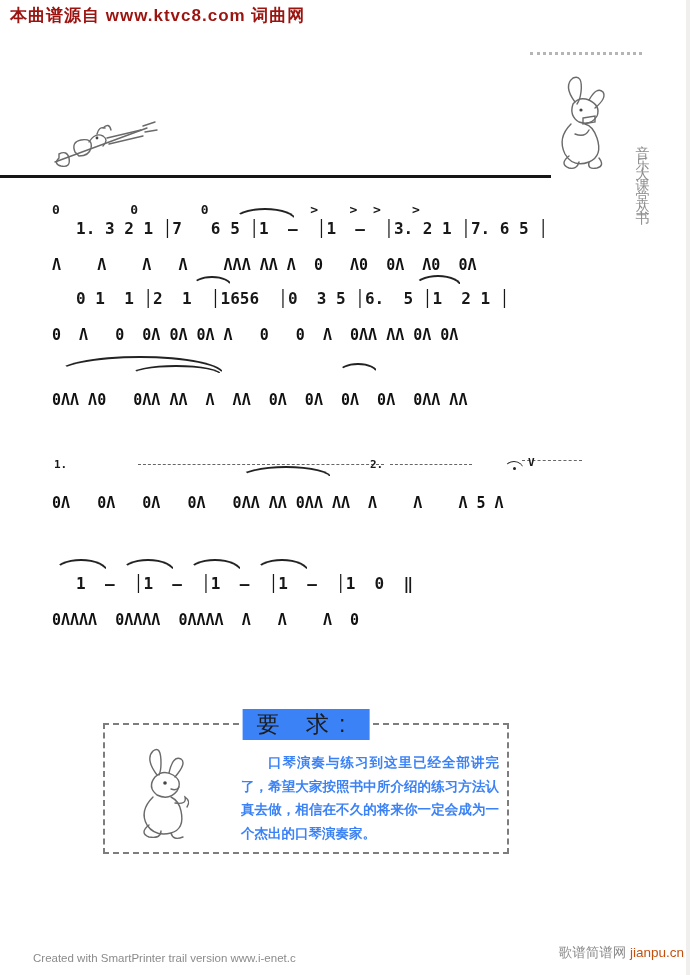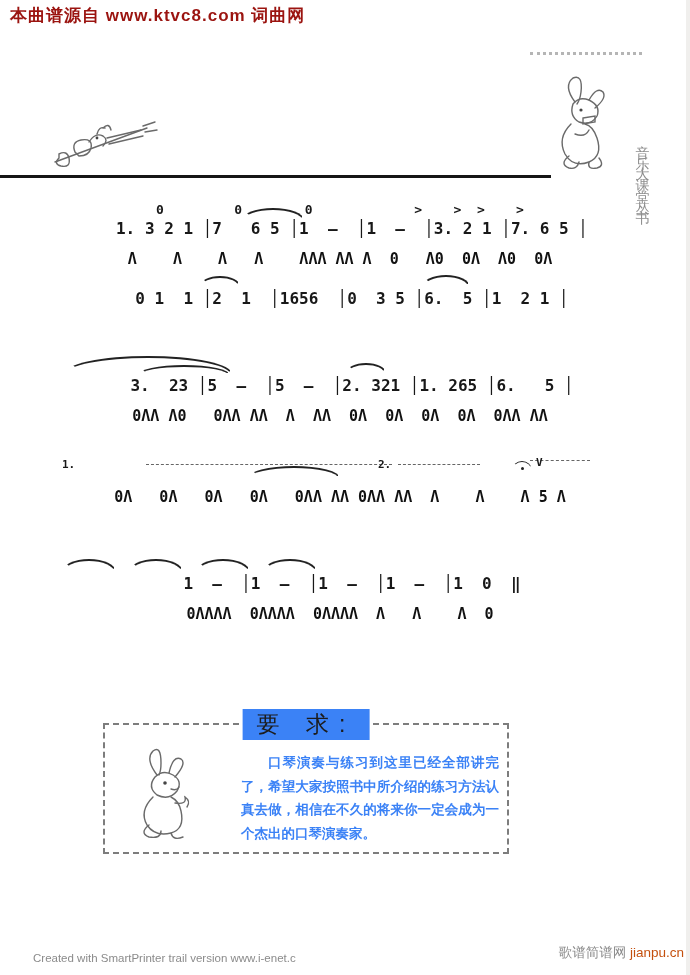--- a/index.html
+++ b/index.html
@@ -24,24 +24,24 @@
     position:absolute; left:633px; top:134px; writing-mode:vertical-rl;
     color:#8d8d8d; font-size:14px; letter-spacing:11px; font-family:"Liberation Serif", serif;
   }
   
   .sketch { position:absolute; }
   .sketch svg { display:block; }
   .sketch path, .sketch ellipse, .sketch circle { fill:none; stroke:#6a6a6a; stroke-width:1.4; stroke-linecap:round; }
   .sketch .fill { fill:#444; stroke:none; }
 
   
-  .system { position:absolute; left:60px; width:560px; font-family:"DejaVu Sans Mono", monospace; color:#181818;text-align:center; }
+  .system { position:absolute; left:52px; width:560px; font-family:"DejaVu Sans Mono", monospace; color:#181818; }
   .orn   { white-space:pre; font-size:13px; font-weight:bold; height:16px; letter-spacing:0; }
   .notes { white-space:pre; font-size:16px; font-weight:bold; line-height:22px;margin-left:24px; }
-  .marks { white-space:pre; font-size:15px; font-weight:bold; margin-top:10px; color:#111; }
+  .marks { white-space:pre; font-size:15px; font-weight:bold; margin-top:16px; color:#111; }
   .slur {
     position:absolute; border:2px solid transparent; border-top:2px solid #222;
     border-radius:50% 50% 0 0 / 100% 100% 0 0; height:12px;
   }
   .volta-label { position:absolute; font-size:11px; font-weight:bold; font-family:"DejaVu Sans Mono", monospace; }
   .volta-dash { position:absolute; border-top:1px dashed #666; height:0; }
   .fermata-arc { position:absolute; width:20px; height:9px; border:1.6px solid transparent; border-top:1.6px solid #222; border-radius:50% 50% 0 0 / 100% 100% 0 0; }
   .fermata-dot { position:absolute; width:3px; height:3px; background:#222; border-radius:50%; }
   .breath { position:absolute; font-size:11px; font-weight:bold; }
 
@@ -111,27 +111,27 @@
   <div class="slur" style="left:182px; top:6px; width:62px; height:12px;"></div>
   <div class="orn">0         0        0             &gt;    &gt;  &gt;    &gt;</div>
   <div class="notes">1. 3 2 1 │7   6 5 │1  —  │1  —  │3. 2 1 │7. 6 5 │</div>
   <div class="marks">Λ    Λ    Λ   Λ    ΛΛΛ ΛΛ Λ  0   Λ0  0Λ  Λ0  0Λ</div>
 </div>
 
 <div class="system" style="top:288px;">
   <div class="slur" style="left:140px; top:-12px; width:40px; height:10px;"></div>
   <div class="slur" style="left:362px; top:-13px; width:48px; height:12px;"></div>
   <div class="notes">0 1  1 │2  1  │1656  │0  3 5 │6.  5 │1  2 1 │</div>
+  <div class="marks">0  Λ   0  0Λ 0Λ 0Λ Λ   0   0  Λ  0ΛΛ ΛΛ 0Λ 0Λ</div>
 </div>
 
 <div class="system" style="top:375px;">
   <div class="slur" style="left:4px; top:-19px; width:168px; height:18px;"></div>
   <div class="slur" style="left:78px; top:-10px; width:92px; height:10px;"></div>
   <div class="slur" style="left:286px; top:-12px; width:40px; height:10px;"></div>
-  <div class="notes">3.  23 │5  —  │5  —  │2. 321 │1. 265 │6.   5 │</div>
   <div class="marks">0ΛΛ Λ0   0ΛΛ ΛΛ  Λ  ΛΛ  0Λ  0Λ  0Λ  0Λ  0ΛΛ ΛΛ</div>
 </div>
 
 <div class="system" style="top:478px;">
   <div class="volta-label" style="left:2px; top:-20px;">1.</div>
   <div class="volta-dash" style="left:86px; top:-14px; width:246px;"></div>
   <div class="volta-label" style="left:318px; top:-20px;">2.</div>
   <div class="volta-dash" style="left:338px; top:-14px; width:82px;"></div>
   <div class="volta-dash" style="left:470px; top:-18px; width:60px;"></div>
   <div class="slur" style="left:188px; top:-12px; width:92px; height:12px;"></div>

